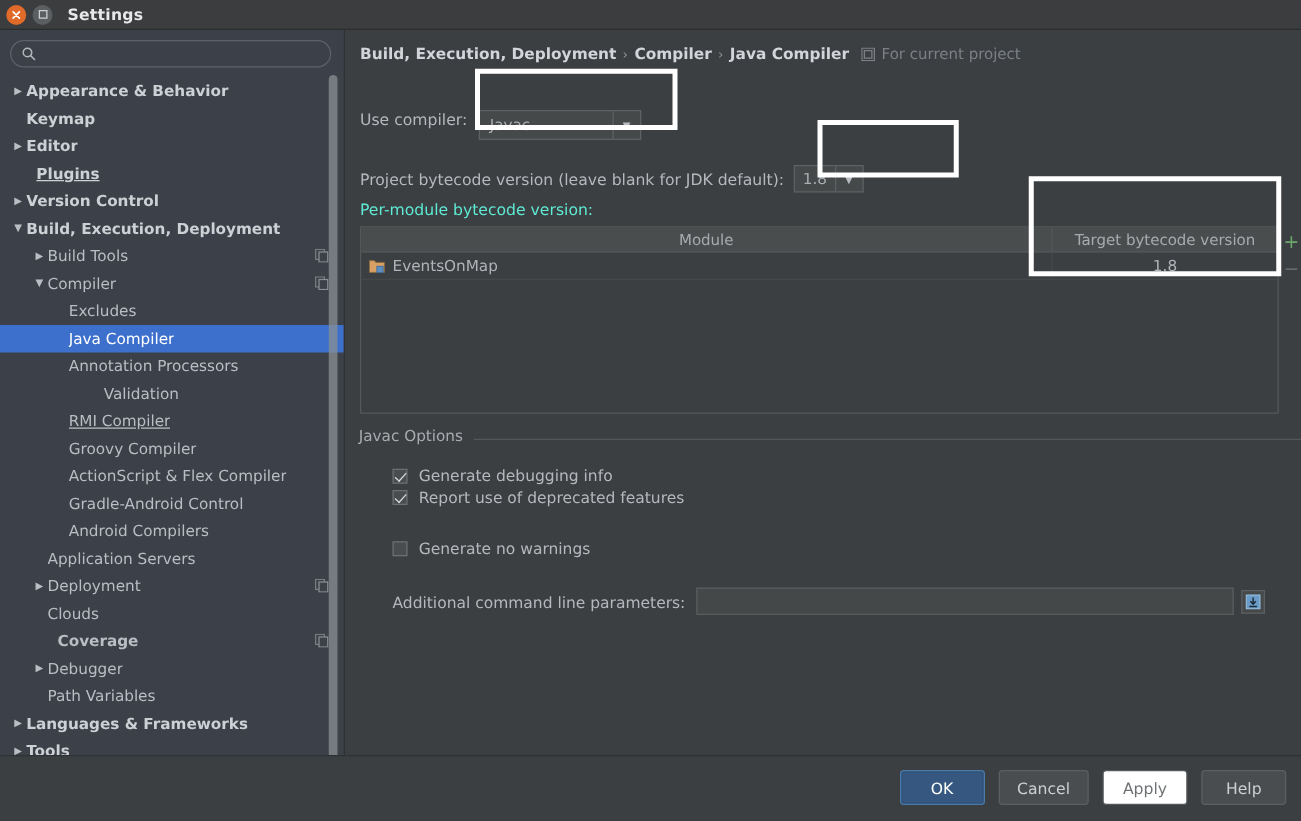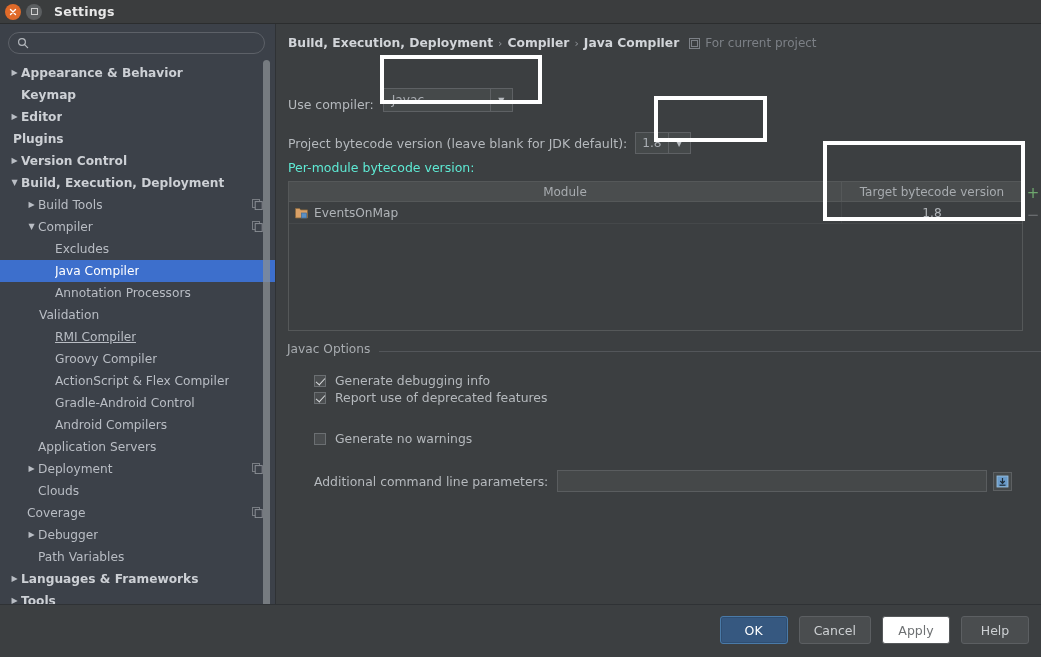--- a/index.html
+++ b/index.html
@@ -82,21 +82,21 @@
     position: absolute; left: 11px; top: 12px; display: flex; align-items: center;
     font-size: 12.3px; font-weight: bold; color: #d2d5d9;
   }
   .bc-sep { margin: 0 5px; color: #8f9398; font-weight: normal; font-size: 11px; }
   .bc-note { margin-left: 10px; color: #7c8086; font-weight: normal; font-size: 12px;
              display: flex; align-items: center; }
   .bc-note .pico { margin-right: 5px; }
 
   .row-usecompiler {
     position: absolute; left: 11px; top: 64px;
-    display: flex; align-items: flex-end; font-size: 12.5px; color: #b5b9bd;
+    display: flex; align-items: flex-start; font-size: 12.5px; color: #b5b9bd;
   }
   .combo {
     display: inline-flex; align-items: stretch; height: 24px;
     border: 1px solid #5e6164; background: #45494a; margin-left: 9px;
   }
   .combo .val {
     display: flex; align-items: center; padding: 0 8px;
     color: #a9adb2; font-size: 12.2px; min-width: 106px;
   }
   .combo .arrow {
@@ -237,21 +237,21 @@
           <span class="tree-label">Appearance &amp; Behavior</span>
         </div>
         <div class="tree-row bold" style="padding-left: 8px;">
           <span class="tw empty"></span>
           <span class="tree-label">Keymap</span>
         </div>
         <div class="tree-row bold" style="padding-left: 8px;">
           <span class="tw">▶</span>
           <span class="tree-label">Editor</span>
         </div>
-        <div class="tree-row bold" style="padding-left: 0;">
+        <div class="tree-row bold" style="padding-left: 16px; text-decoration: underline;">
           <span class="tw empty"></span>
           <span class="tree-label">Plugins</span>
         </div>
         <div class="tree-row bold" style="padding-left: 8px;">
           <span class="tw">▶</span>
           <span class="tree-label">Version Control</span>
         </div>
         <div class="tree-row bold" style="padding-left: 8px;">
           <span class="tw">▼</span>
           <span class="tree-label">Build, Execution, Deployment</span>
@@ -277,21 +277,21 @@
           <span class="tree-label">Excludes</span>
         </div>
         <div class="tree-row selected" style="padding-left: 42px;">
           <span class="tw empty"></span>
           <span class="tree-label">Java Compiler</span>
         </div>
         <div class="tree-row" style="padding-left: 42px;">
           <span class="tw empty"></span>
           <span class="tree-label">Annotation Processors</span>
         </div>
-        <div class="tree-row" style="padding-left: 26px;">
+        <div class="tree-row" style="padding-left: 54px; margin-left: 16px;">
           <span class="tw empty"></span>
           <span class="tree-label">Validation</span>
         </div>
         <div class="tree-row" style="padding-left: 42px; text-decoration: underline;">
           <span class="tw empty"></span>
           <span class="tree-label">RMI Compiler</span>
         </div>
         <div class="tree-row" style="padding-left: 42px;">
           <span class="tw empty"></span>
           <span class="tree-label">Groovy Compiler</span>
@@ -317,21 +317,21 @@
           <span class="tree-label">Deployment</span>
           <svg class="copy-ico" viewBox="0 0 11 11">
             <rect x="0.5" y="0.5" width="7" height="8" fill="none" stroke="#787c82" stroke-width="1"></rect>
             <rect x="3.2" y="2.6" width="7" height="8" fill="#3c4149" stroke="#8a8e94" stroke-width="1"></rect>
           </svg>
         </div>
         <div class="tree-row" style="padding-left: 25px;">
           <span class="tw empty"></span>
           <span class="tree-label">Clouds</span>
         </div>
-        <div class="tree-row" style="padding-left: 14px;">
+        <div class="tree-row" style="padding-left: 33px; font-weight: bold;">
           <span class="tw empty"></span>
           <span class="tree-label">Coverage</span>
           <svg class="copy-ico" viewBox="0 0 11 11">
             <rect x="0.5" y="0.5" width="7" height="8" fill="none" stroke="#787c82" stroke-width="1"></rect>
             <rect x="3.2" y="2.6" width="7" height="8" fill="#3c4149" stroke="#8a8e94" stroke-width="1"></rect>
           </svg>
         </div>
         <div class="tree-row" style="padding-left: 25px;">
           <span class="tw">▶</span>
           <span class="tree-label">Debugger</span>

